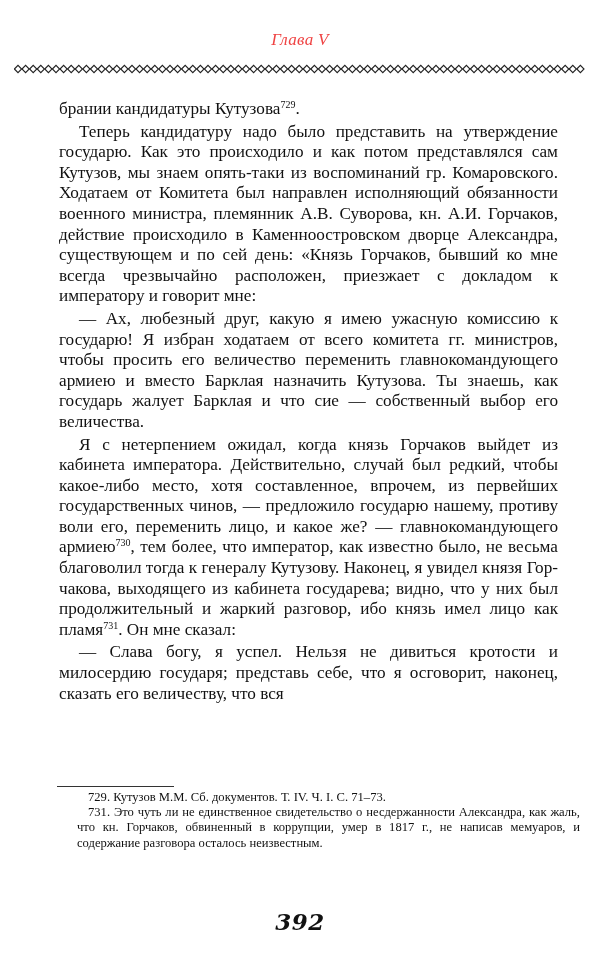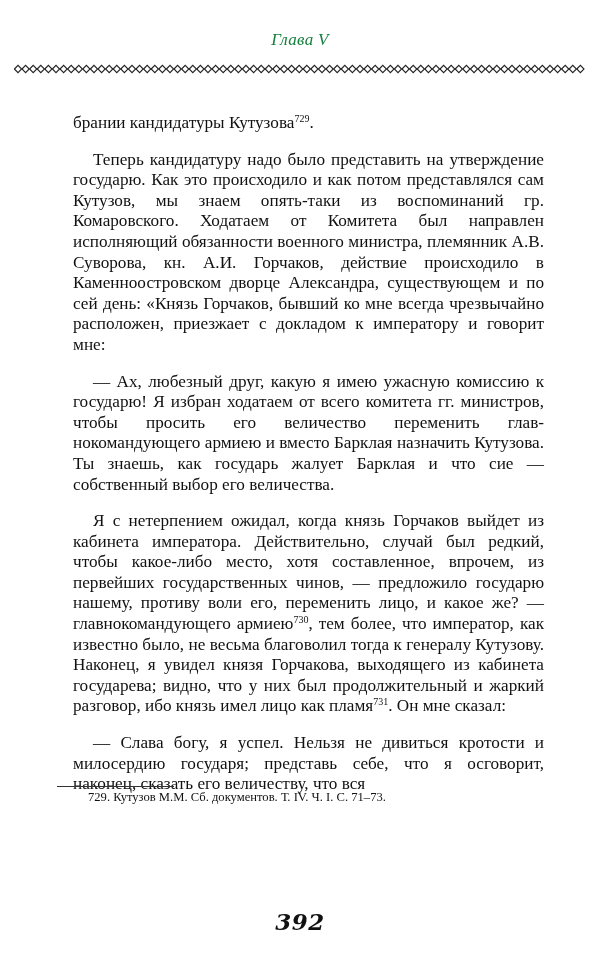--- a/index.html
+++ b/index.html
@@ -17,40 +17,40 @@
     }
     .running-head {
       position: absolute;
       top: 30px;
       left: 0;
       width: 600px;
       text-align: center;
       font-style: italic;
       font-size: 17px;
       letter-spacing: 0.3px;
-      color: #15803d;
+      color: #ef4444;
     }
     .ornament {
       position: absolute;
       top: 64px;
       left: 14px;
       width: 574px;
       height: 10px;
     }
     .body-text {
       position: absolute;
       top: 97px;
       left: 57px;
       width: 503px;
       font-size: 17.2px;
       line-height: 20.6px;
       font-family: "Liberation Serif", "DejaVu Serif", serif;
     }
     .body-text p {
-      margin: 16px;
+      margin: 2px;
       text-align: justify;
       text-align-last: left;
       hyphens: manual;
     }
     .body-text p.indent {
       text-indent: 20px;
     }
     sup {
       font-size: 10px;
       line-height: 0;
@@ -183,17 +183,18 @@
       <p class="indent"><span>Теперь кандидатуру надо было представить на утверж­дение государю. Как это происходило и как потом пред­ставлялся сам Кутузов, мы знаем опять-таки из воспо­минаний гр. Комаровского. Ходатаем от Комитета был направлен исполняющий обязанности военного мини­стра, племянник А.В. Суворова, кн. А.И. Горчаков, дей­ствие происходило в Каменноостровском дворце Алек­сандра, существующем и по сей день: «Князь Горчаков, бывший ко мне всегда чрезвычайно расположен, приез­жает с докладом к императору и говорит мне:</span></p>
       <p class="indent"><span>— Ах, любезный друг, какую я имею ужасную комиссию к государю! Я избран ходатаем от всего комитета гг. ми­нистров, чтобы просить его величество переменить глав­нокомандующего армиею и вместо Барклая назначить Кутузова. Ты знаешь, как государь жалует Барклая и что сие — собственный выбор его величества.</span></p>
       <p class="indent"><span>Я с нетерпением ожидал, когда князь Горчаков выйдет из кабинета императора. Действительно, случай был ред­кий, чтобы какое-либо место, хотя составленное, впро­чем, из первейших государственных чинов, — предложи­ло государю нашему, противу воли его, переменить лицо, и какое же? — главнокомандующего армиею</span><sup>730</sup><span>, тем более, что император, как известно было, не весьма благоволил тогда к генералу Кутузову. Наконец, я увидел князя Гор­чакова, выходящего из кабинета государева; видно, что у них был продолжительный и жаркий разговор, ибо князь имел лицо как пламя</span><sup>731</sup><span>. Он мне сказал:</span></p>
       <p class="indent"><span>— Слава богу, я успел. Нельзя не дивиться крото­сти и милосердию государя; представь себе, что я ос­говорит, наконец, сказать его величеству, что вся</span></p>
     </div>
 
   <div class="footnote-rule"></div>
 
   <div class="footnotes" id="footnotes">
       <p>729. Кутузов М.М. Сб. документов. Т. IV. Ч. I. С. 71–73.</p>
+      <p>731. Это чуть ли не единственное свидетельство о несдержанности Алексан­дра, как жаль, что кн. Горчаков, обвиненный в коррупции, умер в 1817 г., не написав мемуаров, и содержание разговора осталось неизвестным.</p>
     </div>
 
   <div class="page-number">392</div>
 
 </div>
 
 </body></html>

